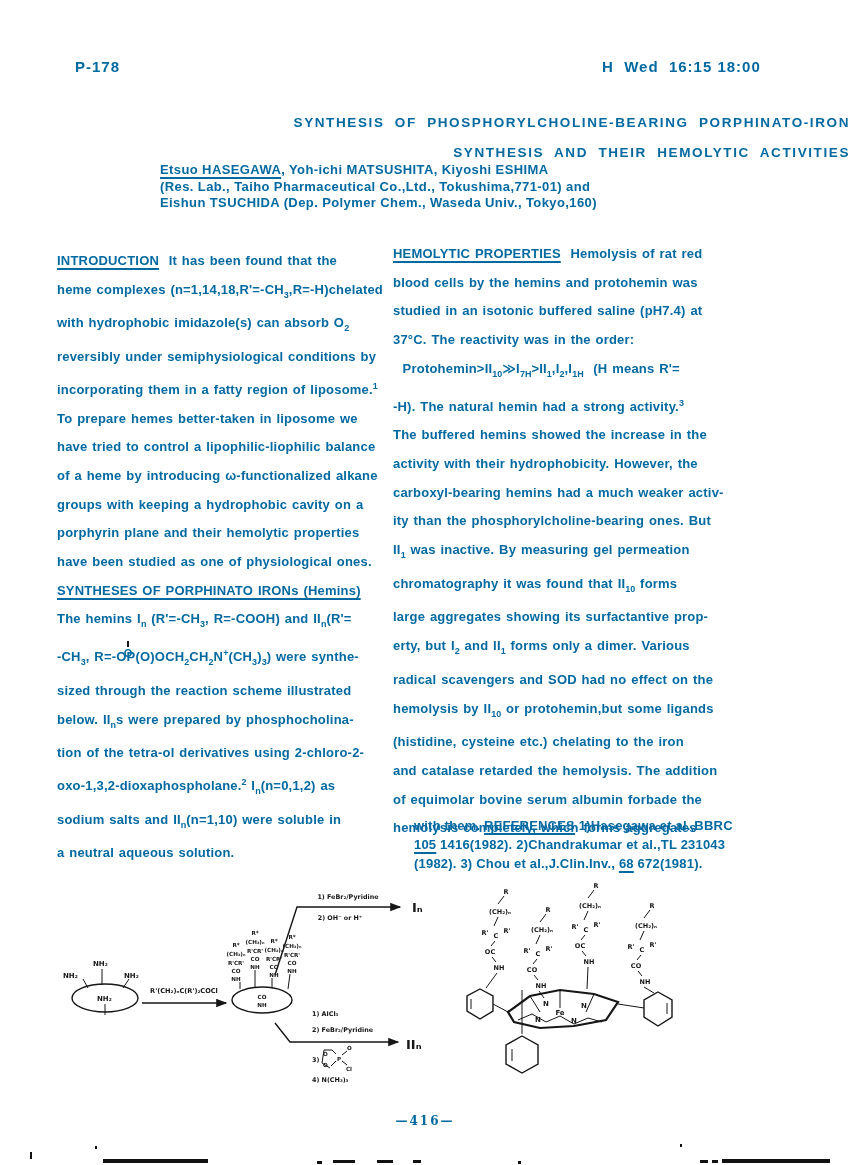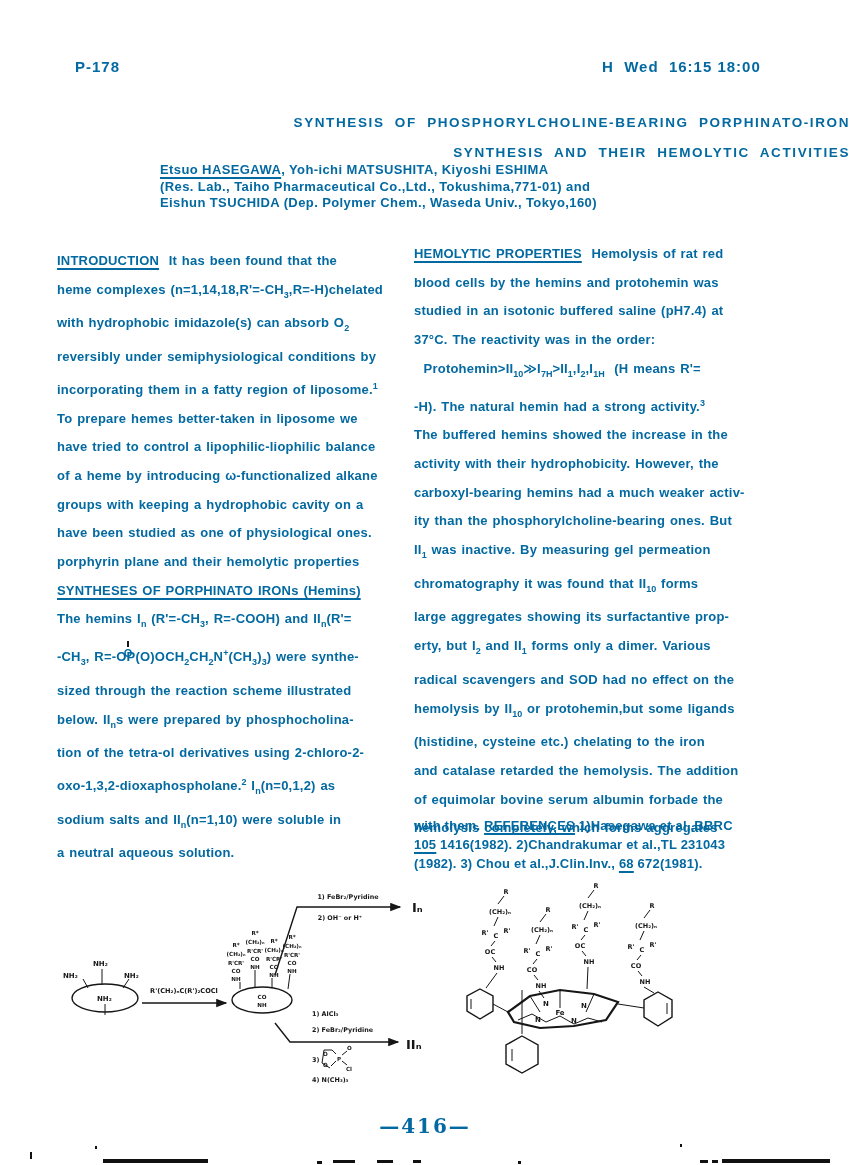--- a/index.html
+++ b/index.html
@@ -11,30 +11,30 @@
   .abs{position:absolute;}
   .hdr{font-size:15px;font-weight:bold;letter-spacing:1px;white-space:pre;}
   .title-block{left:0;top:108px;width:850px;text-align:right;font-weight:bold;
     font-size:13.5px;letter-spacing:1.6px;word-spacing:5px;}
   .title-block .tline{line-height:30px;}
   .authors{left:160px;top:162px;font-size:13px;font-weight:bold;letter-spacing:.4px;}
   .authors .aline{line-height:16.5px;white-space:pre;}
   .col{font-size:13px;font-weight:bold;letter-spacing:.2px;word-spacing:1px;}
   .col .tline{line-height:28.7px;white-space:pre;}
   .leftcol{left:57px;top:247px;width:362px;}
-  .rightcol{left:414px;top:240px;width:400px;}
+  .rightcol{left:393px;top:240px;width:400px;}
   .refs{left:414px;top:817px;width:400px;font-size:13px;font-weight:bold;letter-spacing:.2px;}
   .refs .tline{line-height:18.8px;white-space:pre;}
   sub{font-size:9px;vertical-align:-4px;letter-spacing:0;}
   sup{font-size:9px;vertical-align:5px;letter-spacing:0;}
   u{text-decoration:underline;text-decoration-thickness:1.5px;text-underline-offset:3px;}
   .psub{left:121px;top:641px;font-size:11px;font-weight:bold;text-align:center;width:14px;}
   .psub .pbar{display:block;width:1.5px;height:6px;background:#161616;margin:0 auto;}
   .pgnum{left:0;top:1114px;width:850px;text-align:center;
-    font-family:"DejaVu Serif",serif;font-size:20px;font-weight:bold;letter-spacing:2px;}
+    font-family:"DejaVu Serif",serif;font-size:12px;font-weight:bold;letter-spacing:2px;}
   svg text{font-family:"DejaVu Sans",sans-serif;fill:#161616;font-weight:bold;}
   svg .st{fill:none;stroke:#161616;stroke-width:1.4;}
   svg .thin{fill:none;stroke:#161616;stroke-width:1;}
   svg .thick{fill:none;stroke:#161616;stroke-width:2.2;}
   .artifact{position:absolute;background:#111;}
 </style>
 </head>
 <body>
 
 <div class="page">
@@ -56,22 +56,22 @@
   <div class="abs col leftcol">
       <div class="tline"><u>INTRODUCTION</u>  It has been found that the</div>
       <div class="tline">heme complexes (n=1,14,18,R'=-CH<sub>3</sub>,R=-H)chelated</div>
       <div class="tline">with hydrophobic imidazole(s) can absorb O<sub>2</sub></div>
       <div class="tline">reversibly under semiphysiological conditions by</div>
       <div class="tline">incorporating them in a fatty region of liposome.<sup>1</sup></div>
       <div class="tline">To prepare hemes better-taken in liposome we</div>
       <div class="tline">have tried to control a lipophilic-liophilic balance</div>
       <div class="tline">of a heme by introducing ω-functionalized alkane</div>
       <div class="tline">groups with keeping a hydrophobic cavity on a</div>
+      <div class="tline">porphyrin plane and their hemolytic properties</div>
       <div class="tline">have been studied as one of physiological ones.</div>
-      <div class="tline">porphyrin plane and their hemolytic properties</div>
       <div class="tline"><u>SYNTHESES OF PORPHINATO IRONs (Hemins)</u></div>
       <div class="tline">The hemins I<sub>n</sub> (R'=-CH<sub>3</sub>, R=-COOH) and II<sub>n</sub>(R'=</div>
       <div class="tline">-CH<sub>3</sub>, R=-OP(O)OCH<sub>2</sub>CH<sub>2</sub>N<sup>+</sup>(CH<sub>3</sub>)<sub>3</sub>) were synthe-</div>
       <div class="tline">sized through the reaction scheme illustrated</div>
       <div class="tline">below. II<sub>n</sub>s were prepared by phosphocholina-</div>
       <div class="tline">tion of the tetra-ol derivatives using 2-chloro-2-</div>
       <div class="tline">oxo-1,3,2-dioxaphospholane.<sup>2</sup> I<sub>n</sub>(n=0,1,2) as</div>
       <div class="tline">sodium salts and II<sub>n</sub>(n=1,10) were soluble in</div>
       <div class="tline">a neutral aqueous solution.</div>
     </div>

